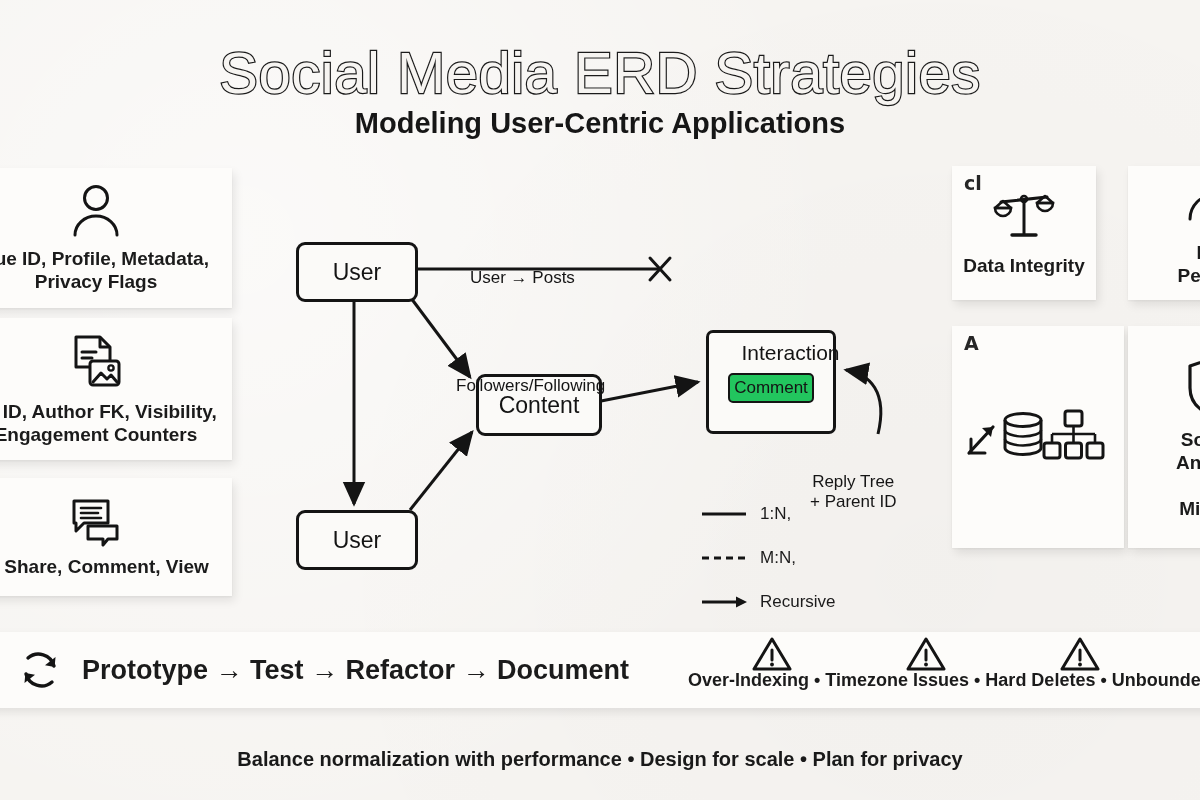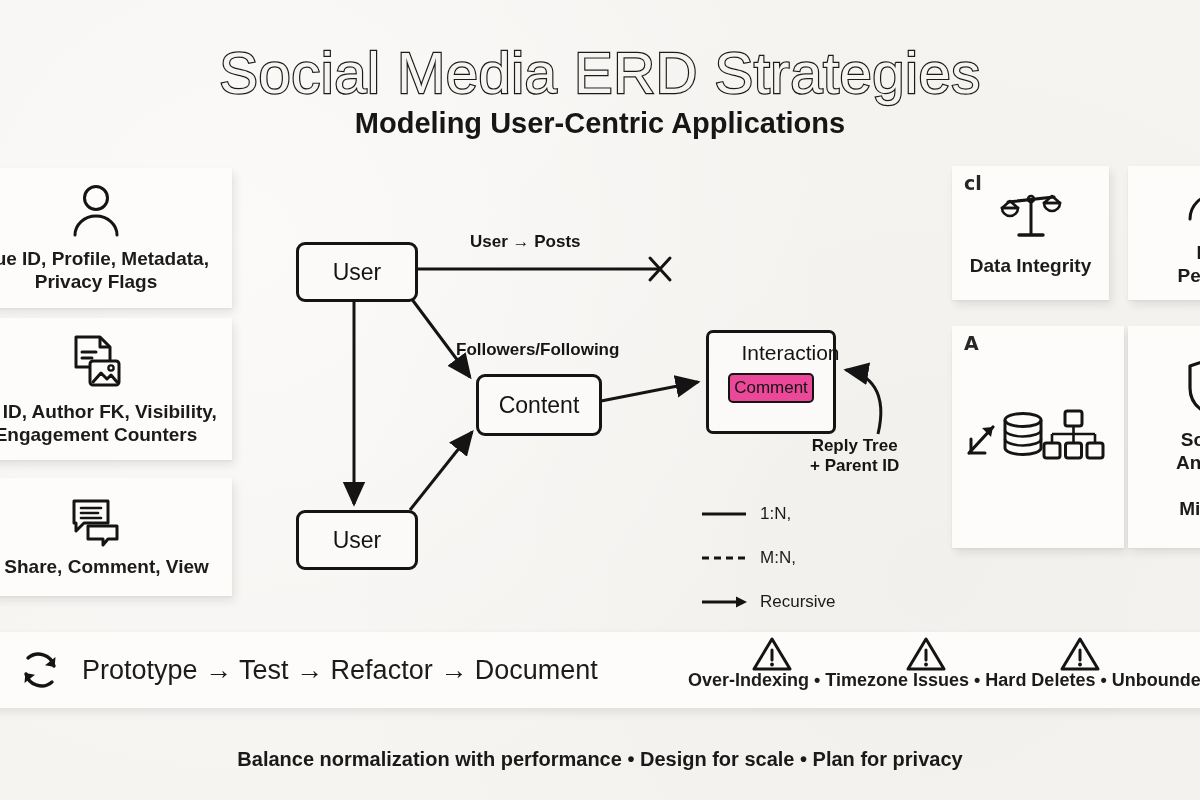--- a/index.html
+++ b/index.html
@@ -46,21 +46,21 @@
     position:absolute;left:12px;top:8px;font-size:19px;font-weight:700;
     font-family:"DejaVu Sans",sans-serif;color:#262626;line-height:1;
   }
 
   
   #card-user{left:-40px;top:168px;width:272px;height:140px;}
   #card-content{left:-40px;top:318px;width:272px;height:142px;}
   #card-interaction{left:-40px;top:478px;width:272px;height:118px;}
 
   
-  #card-integrity{left:952px;top:166px;width:157px;height:134px;}
+  #card-integrity{left:952px;top:166px;width:144px;height:134px;}
   #card-readperf{left:1128px;top:166px;width:172px;height:134px;}
   #card-scaling{left:952px;top:326px;width:172px;height:222px;}
   #card-privacy{left:1128px;top:326px;width:172px;height:222px;}
   #card-readperf .card-label,#card-privacy .card-label{text-align:center;}
 
   
   #diagram{position:absolute;left:270px;top:222px;width:660px;height:380px;}
   .erd-box{
     position:absolute;background:#fbfaf8;border:3px solid #141414;border-radius:9px;
     display:flex;align-items:center;justify-content:center;
@@ -69,42 +69,42 @@
   #box-user-top{left:26px;top:20px;width:116px;height:54px;}
   #box-user-bottom{left:26px;top:288px;width:116px;height:54px;}
   #box-content{left:206px;top:152px;width:120px;height:56px;}
   #box-interaction{
     left:436px;top:108px;width:130px;height:104px;border-radius:7px;
     flex-direction:column;justify-content:flex-start;padding-top:8px;box-sizing:border-box;
   }
   #box-interaction .interaction-title{font-size:21px;font-weight:500;margin-left:39px;}
   .nested-box{
     margin-top:8px;border:2.5px solid #141414;border-radius:5px;
-    padding:3px 4px;font-size:17px;font-weight:500;background:#ec4899;
+    padding:3px 4px;font-size:17px;font-weight:500;background:#22c55e;
   }
   .edge-label{
-    position:absolute;font-size:17px;font-weight:700;color:#151515;white-space:nowrap;
+    position:absolute;font-size:17px;font-weight:400;color:#151515;white-space:nowrap;margin-top:36px;
   }
   #label-user-posts{left:200px;top:10px;}
   #label-followers{left:186px;top:118px;}
   #label-replytree{left:540px;top:214px;text-align:center;line-height:1.18;}
 
   
   #legend{position:absolute;left:430px;top:282px;display:flex;flex-direction:column;gap:24px;}
   .legend-row{display:flex;align-items:center;gap:12px;font-size:17px;font-weight:500;}
   .legend-key{width:48px;height:14px;flex:0 0 48px;}
 
   
   #bottom-bar{
     position:absolute;left:-20px;top:632px;width:1240px;height:76px;
     background:#fdfcfa;box-shadow:2px 4px 9px rgba(0,0,0,.09);
     display:flex;align-items:center;
   }
   #workflow{display:flex;align-items:center;gap:18px;margin-left:36px;}
-  #workflow-text{font-size:27px;font-weight:400;white-space:nowrap;}
+  #workflow-text{font-size:27px;font-weight:700;white-space:nowrap;}
   #pitfalls{position:absolute;left:708px;top:4px;width:540px;}
   #pitfall-icons{display:flex;align-items:flex-start;gap:114px;padding-left:64px;}
   #pitfall-text{font-size:18px;font-weight:600;white-space:nowrap;margin-top:-2px;}
 
   #footer{
     position:absolute;left:0;right:0;top:748px;text-align:center;
     font-size:20px;font-weight:600;color:#191919;
   }
 
   svg{display:block;}

